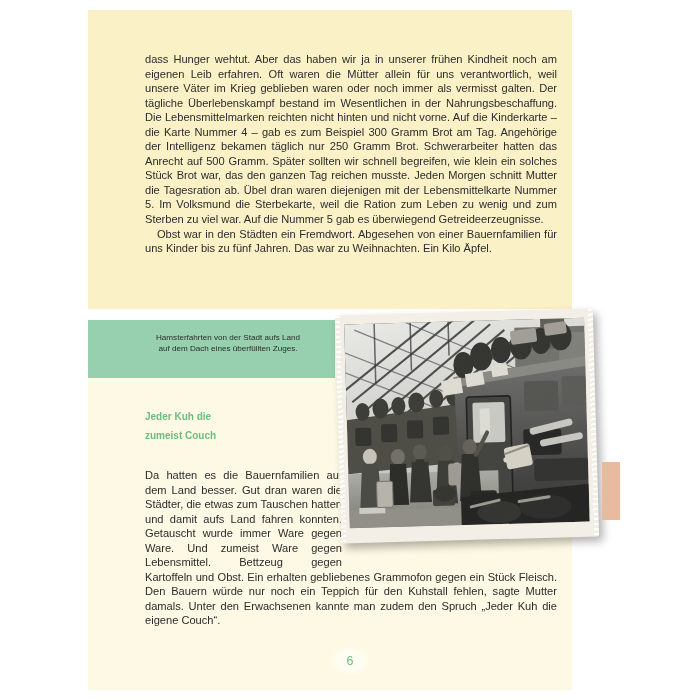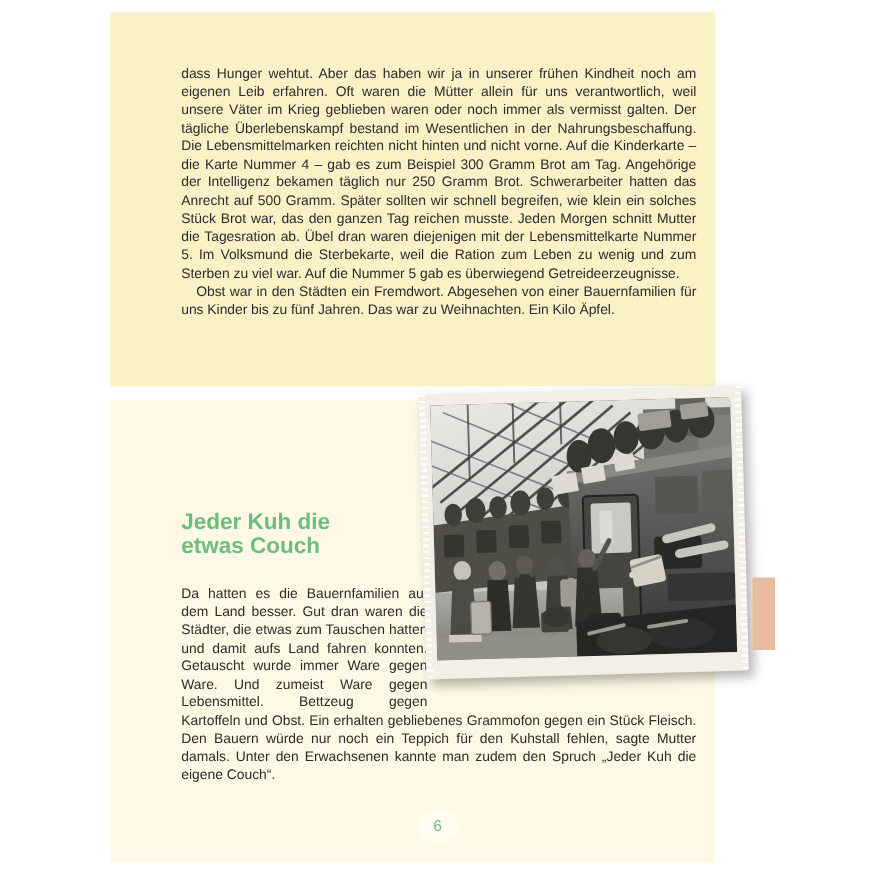--- a/index.html
+++ b/index.html
@@ -77,21 +77,21 @@
     line-height: 11.4px;
   }
 
   
   .section-heading {
     position: absolute;
     left: 145px;
     top: 408px;
     width: 190px;
     color: #6dbd80;
-    font-size: 18px;
+    font-size: 10px;
     line-height: 18.5px;
     font-weight: bold;
   }
 
   
   .body-text {
     position: absolute;
     left: 145px;
     top: 468px;
     width: 412px;
@@ -175,24 +175,30 @@
 <div class="page">
 
   <div class="band-top"></div>
   <div class="band-bottom"></div>
 
   <div class="main-text">
     <p>dass Hunger wehtut. Aber das haben wir ja in unserer frühen Kindheit noch am eigenen Leib erfahren. Oft waren die Mütter allein für uns verantwortlich, weil unsere Väter im Krieg geblieben waren oder noch immer als vermisst galten. Der tägliche Überlebenskampf bestand im Wesentlichen in der Nahrungsbeschaffung. Die Lebensmittelmarken reichten nicht hinten und nicht vorne. Auf die Kinderkarte – die Karte Nummer 4 – gab es zum Beispiel 300 Gramm Brot am Tag. Angehörige der Intelligenz bekamen täglich nur 250 Gramm Brot. Schwerarbeiter hatten das Anrecht auf 500 Gramm. Später sollten wir schnell begreifen, wie klein ein solches Stück Brot war, das den ganzen Tag reichen musste. Jeden Morgen schnitt Mutter die Tagesration ab. Übel dran waren diejenigen mit der Lebensmittelkarte Nummer 5. Im Volksmund die Sterbekarte, weil die Ration zum Leben zu wenig und zum Sterben zu viel war. Auf die Nummer 5 gab es überwiegend Getreideerzeugnisse.</p>
     <p class="indent">Obst war in den Städten ein Fremdwort. Abgesehen von einer Bauernfamilien für uns Kinder bis zu fünf Jahren. Das war zu Weihnachten. Ein Kilo Äpfel.</p>
   </div>
 
+  <div class="caption-box">
+    <div class="caption-text">
+      <div>Hamsterfahrten von der Stadt aufs Land</div>
+      <div>auf dem Dach eines überfüllten Zuges.</div>
+    </div>
+  </div>
 
   <div class="section-heading">
     <div>Jeder Kuh die</div>
-    <div>etwas Couch</div>
+    <div>zumeist Couch</div>
   </div>
 
   <div class="body-text">
     <div class="photo-spacer"></div>
     <p>Da hatten es die Bauernfamilien auf dem Land besser. Gut dran waren die Städter, die etwas zum Tauschen hatten und damit aufs Land fahren konnten. Getauscht wurde immer Ware gegen Ware. Und zumeist Ware gegen Lebensmittel. Bettzeug gegen Kartoffeln und Obst. Ein erhalten gebliebenes Grammofon gegen ein Stück Fleisch. Den Bauern würde nur noch ein Teppich für den Kuhstall fehlen, sagte Mutter damals. Unter den Erwachsenen kannte man zudem den Spruch „Jeder Kuh die eigene Couch“.</p>
   </div>
 
   <div class="photo-wrap">
     <div class="photo-frame"></div>
     <div class="photo-inner">

